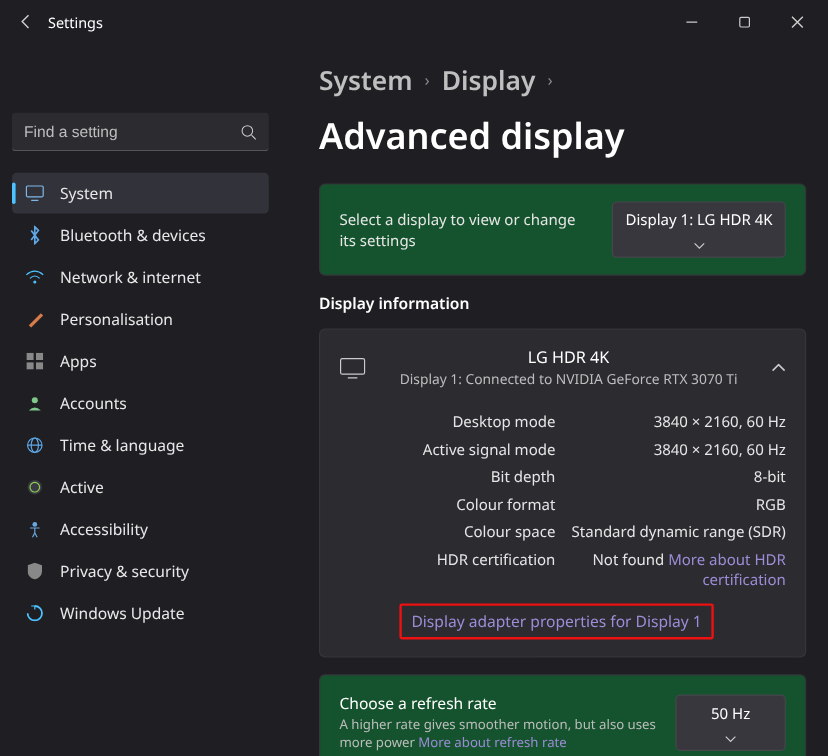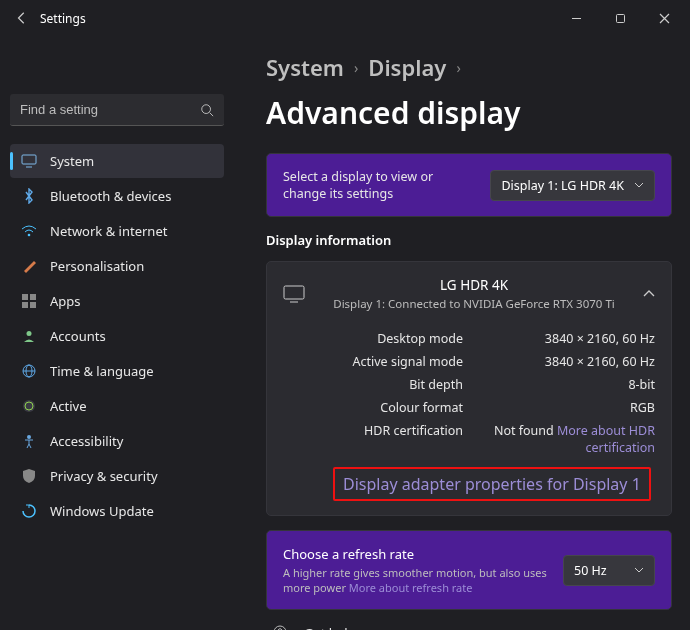--- a/index.html
+++ b/index.html
@@ -49,29 +49,29 @@
     content:""; position:absolute; left:0; top:8px; bottom:8px; width:3px;
     background:#4cc2ff; border-radius:2px;
   }
   .navicon { width:18px; height:18px; display:flex; align-items:center; justify-content:center; font-size:14px; }
   .main { flex:1; padding: 16px 18px 10px 30px; overflow:auto; }
   .breadcrumb { display:flex; align-items:center; gap:10px; flex-wrap:wrap; margin-bottom:20px; }
   .bc-item { font-size:22px; font-weight:600; color:#bfbfbf; }
   .bc-item.last { color:#fff; font-weight:600; font-size:30px;}
   .bc-sep { color:#888; font-size:14px; }
   .panel {
-    background:#4c1d95; border:1px solid #35353b; border-radius:5px;
+    background:#14532d; border:1px solid #35353b; border-radius:5px;
     padding:14px 16px; margin-bottom:14px;
   }
   .panel.select { display:flex; align-items:center; gap:16px; }
   .panel.select .text { flex:1; font-size:12.5px; color:#e6e6e6; }
   .dropdown {
     background:#37373d; border:1px solid #46464d; border-radius:4px;
     padding:6px 10px; display:flex; align-items:center; gap:10px;
-    font-size:12.5px; color:#fff;
+    font-size:12.5px; color:#fff;flex-direction:column;
   }
   .section-title { font-size:13px; font-weight:600; margin: 6px 0 12px 0; }
   .card {
     background:#2b2b30; border:1px solid #35353b; border-radius:5px;
     margin-bottom:14px;
   }
   .card-head {
     display:flex; align-items:center; gap:14px;
     padding:14px 16px;
     text-align:center;
@@ -83,21 +83,21 @@
   .kv { display:flex; font-size:12.5px; padding:3px 0;text-align:right; }
   .kv .k { width:130px; color:#e6e6e6; }
   .kv .v { flex:1; color:#e6e6e6; }
   .link { color:#9c8dd6; }
   .highlight-box {
     border:2px solid #e11; border-radius:2px;
     padding:4px 8px;
     display:inline-block;
     margin-top:8px;
   }
-  .highlight-box .link { font-size:16px;margin-top:12px; }
+  .highlight-box .link { font-size:13px;margin-top:12px; }
   .refresh-panel { display:flex; align-items:center; gap:16px; }
   .refresh-panel .txt { flex:1; }
   .refresh-panel .txt .h { font-size:13px; color:#fff; }
   .refresh-panel .txt .s { font-size:11px; color:#bdbdbd; margin-top:2px; }
   .helpitem { display:flex; gap:14px; color:#e5e5e5; font-size:13px; margin:14px 0 0 6px;}
   .helpitem .ico { color:#bbb; width:18px; display:flex; }
   svg { display:block; }
 </style>
 </head>
 <body>
@@ -294,20 +294,24 @@
           </div>
         <div class="kv">
             <div class="k">Bit depth</div>
             <div class="v">8-bit</div>
           </div>
         <div class="kv">
             <div class="k">Colour format</div>
             <div class="v">RGB</div>
           </div>
         <div class="kv">
+            <div class="k">Colour space</div>
+            <div class="v">Standard dynamic range (SDR)</div>
+          </div>
+        <div class="kv">
             <div class="k">HDR certification</div>
             <div class="v"><span>Not found </span><span class="link">More about HDR certification</span></div>
           </div>
         <div class="highlight-box">
           <span class="link">Display adapter properties for Display 1</span>
         </div>
       </div>
     </div>
 
     <div class="panel refresh-panel">

